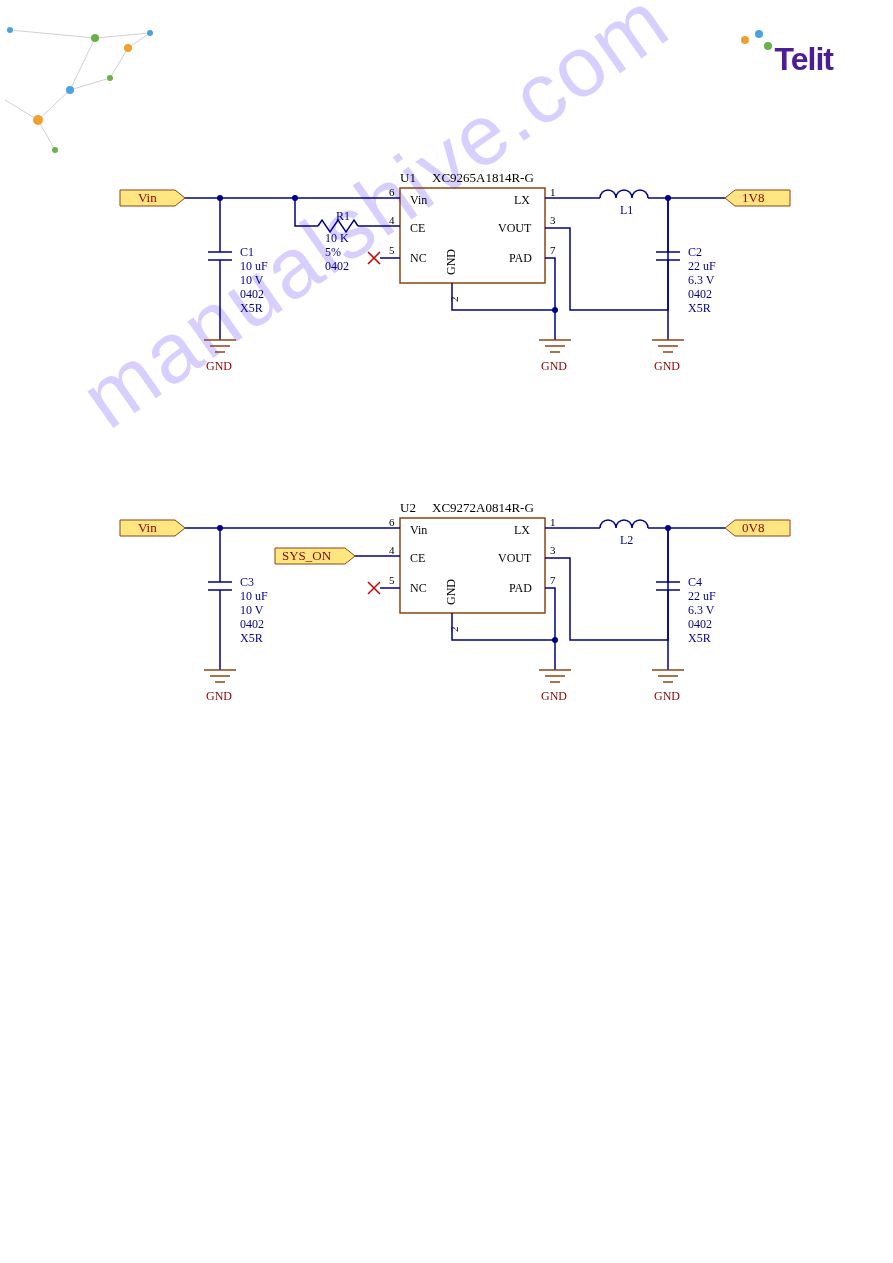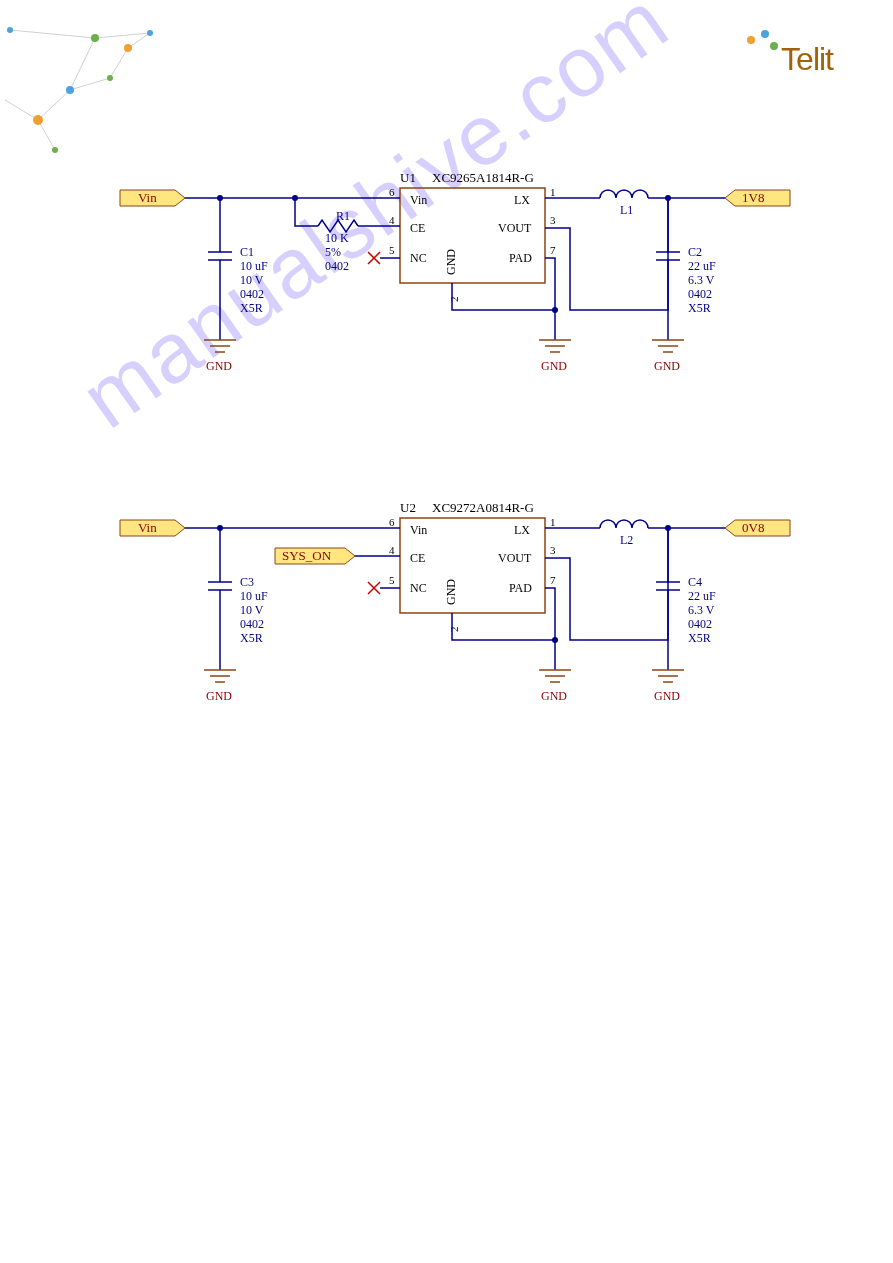--- a/index.html
+++ b/index.html
@@ -1,20 +1,20 @@
 <!DOCTYPE html>
 <html><head>
 <meta charset="utf-8">
 <style>
   body { margin:0; padding:0; background:#fff; font-family:"Times New Roman",serif; width:893px; height:1263px; position:relative; }
   .page { position:relative; width:893px; height:1263px; }
   .logo { position:absolute; top:30px; right:60px; font-family:Arial,sans-serif; }
   .logo .dots { display:inline-block; position:relative; width:34px; height:40px; }
   .logo .dots span { position:absolute; width:8px; height:8px; border-radius:50%; }
-  .logo .text { font-size:32px; font-weight:normal; color:#a16207; letter-spacing:-1px; }
+  .logo .text { font-size:32px; font-weight:bold; color:#4c1d95; letter-spacing:-1px; }
   .wire { stroke:#00008B; stroke-width:1.5; fill:none; }
   .rect { stroke:#8B4513; stroke-width:1.5; fill:none; }
   .gnd { stroke:#8B4513; stroke-width:1.5; fill:none; }
   .port { fill:#FFE680; stroke:#8B4513; stroke-width:1; }
   .node { fill:#00008B; }
   .label { font-family:"Times New Roman",serif; fill:#000; font-size:13px; }
   .val { font-family:"Times New Roman",serif; fill:#00008B; font-size:12px; }
   .pinnum { font-family:"Times New Roman",serif; fill:#000; font-size:11px; }
   .pinname { font-family:"Times New Roman",serif; fill:#000; font-size:12px; }
   .gndtxt { font-family:"Times New Roman",serif; fill:#8B0000; font-size:12px; }

